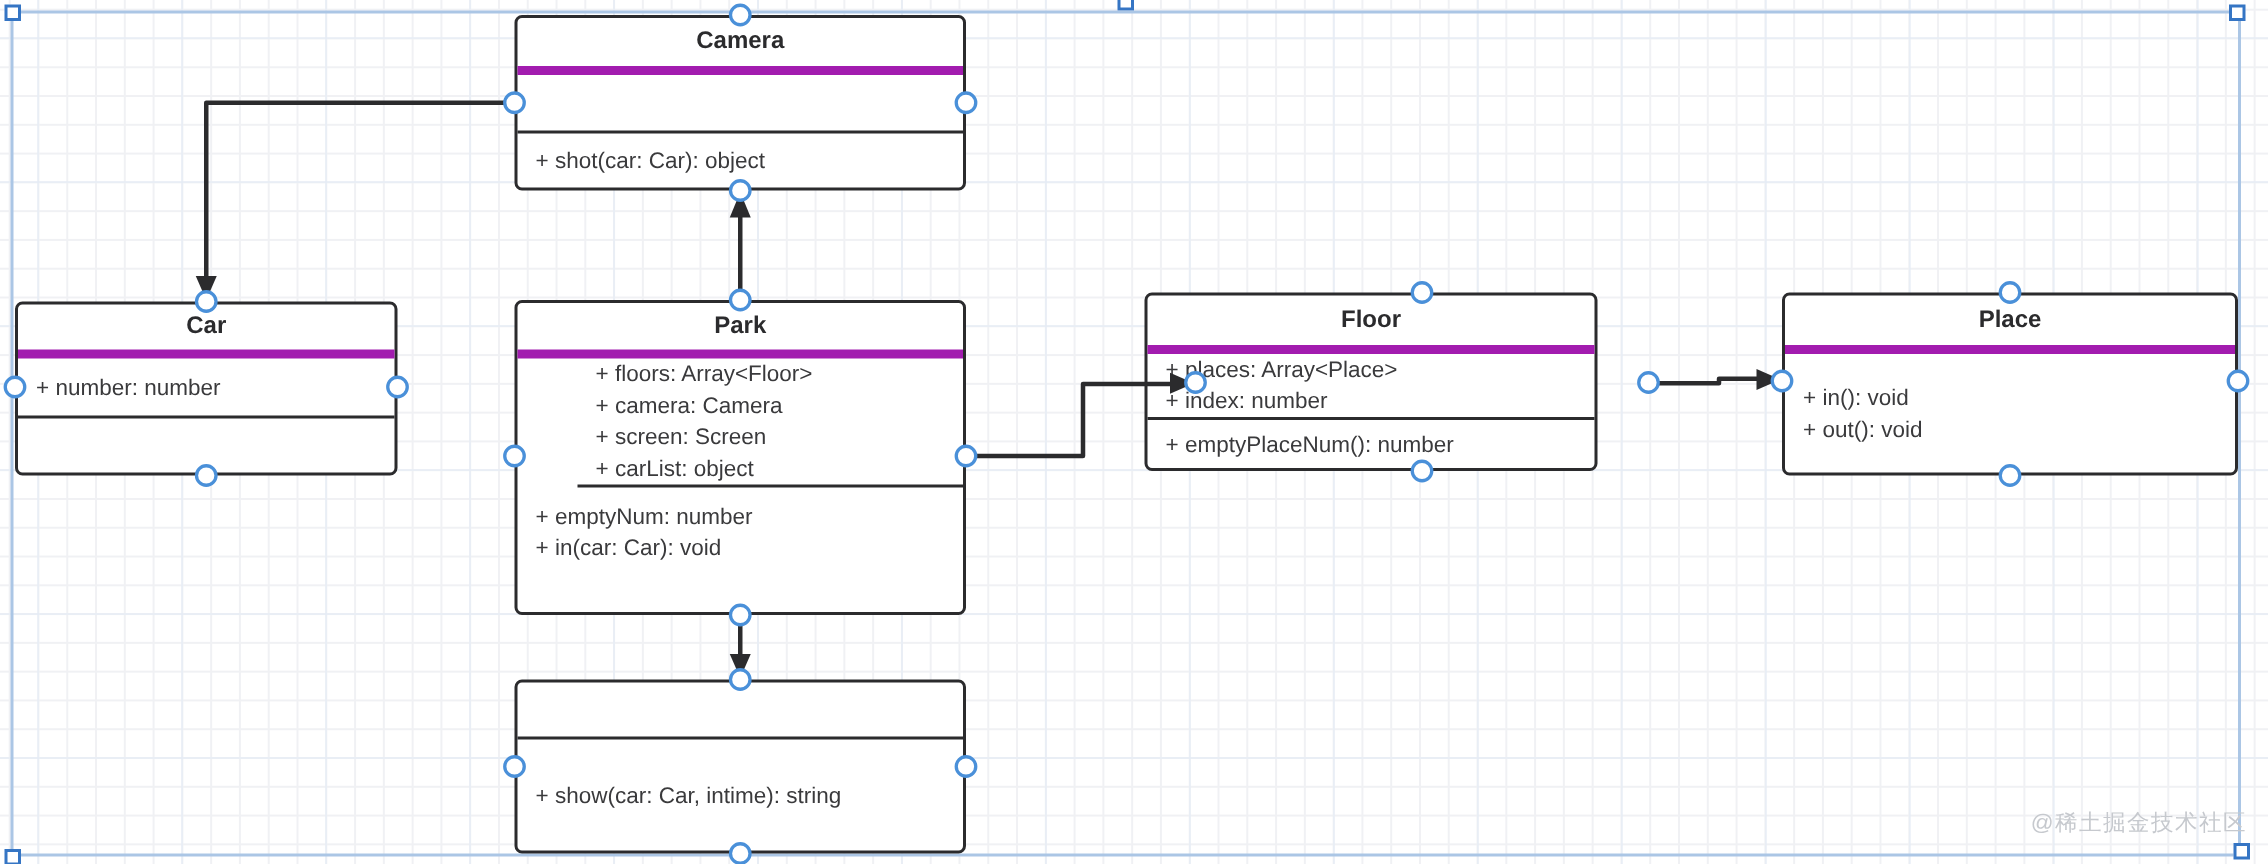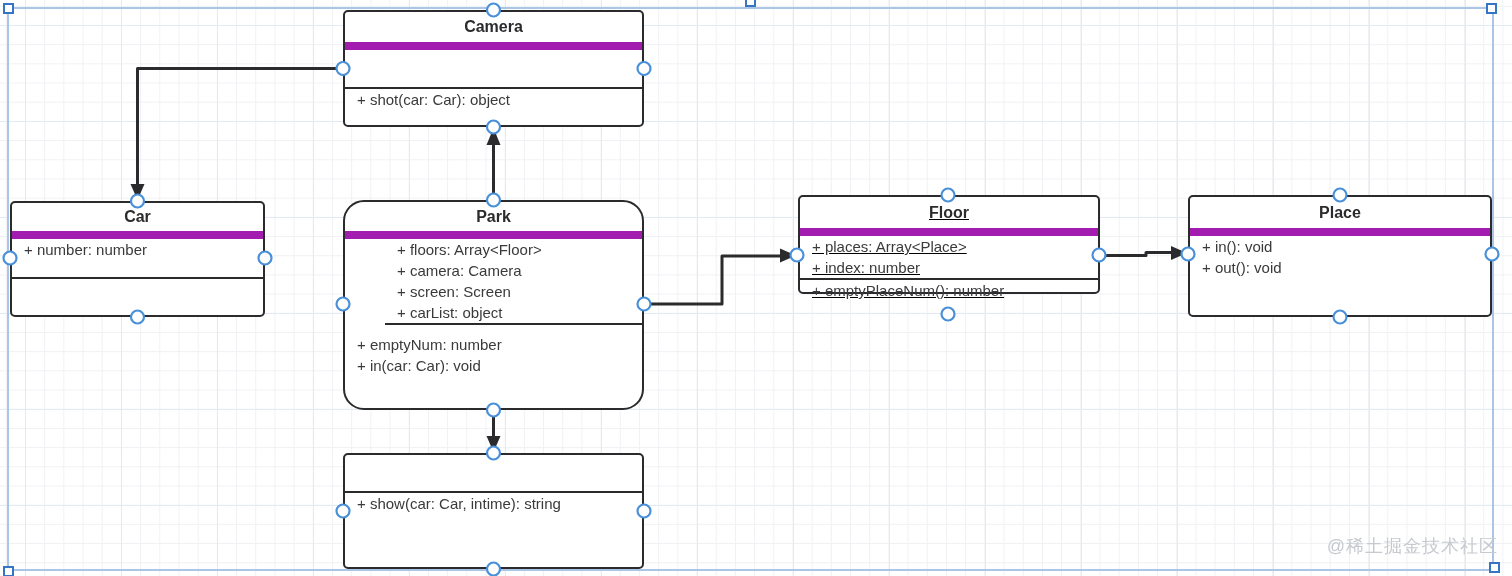--- a/index.html
+++ b/index.html
@@ -24,26 +24,26 @@
     border-radius:5px;
     box-sizing:border-box;
     display:flex;
     flex-direction:column;
     z-index:2;
   }
   .uml-title{
     flex:0 0 auto;
     display:flex;align-items:center;justify-content:center;
     font-size:16px;font-weight:bold;color:#2b2b2d;
-    border-bottom:8px solid #a21caf;
+    border-bottom:6px solid #a21caf;
     box-sizing:border-box;
   }
   .uml-section{
     box-sizing:border-box;
-    display:flex;flex-direction:column;justify-content:flex-start;
+    display:flex;flex-direction:column;justify-content:center;
     padding-left:12px;padding-right:6px;
   }
   .uml-section.with-divider{border-bottom:2px solid #2b2b2d;}
   .uml-member{
     font-size:15px;color:#3a3a3c;line-height:21px;
     white-space:nowrap;overflow:hidden;
   }
   
   .selection-rect{
     position:absolute;left:7px;top:7px;width:1487px;height:564px;
@@ -53,21 +53,21 @@
     pointer-events:none;
   }
   .sel-handle{
     position:absolute;width:11px;height:11px;
     background:#fff;border:2px solid #3575c4;
     box-sizing:border-box;z-index:6;
   }
   #edges{position:absolute;left:0;top:0;z-index:4;pointer-events:none;}
   .watermark{
     position:absolute;right:14px;bottom:18px;
-    font-size:18px;color:#c6c9ce;letter-spacing:1px;
+    font-size:15px;color:#c6c9ce;letter-spacing:1px;
     z-index:7;
   }
 </style>
 </head>
 <body>
 
 <div id="canvas">
 
   <div class="selection-rect"></div>
   <div class="sel-handle" style="left:3px;top:3px;"></div>
@@ -85,35 +85,35 @@
   </div>
 
   <div class="uml-class" style="left:10px;top:201px;width:255px;height:116px;">
     <div class="uml-title" style="height:36px;">Car</div>
     <div class="uml-section with-divider" style="height:40px;">
       <div class="uml-member">+ number: number</div>
     </div>
     <div class="uml-section" style="flex:1;"></div>
   </div>
 
-  <div class="uml-class" style="left:343px;top:200px;width:301px;height:210px;border-radius:21px;">
+  <div class="uml-class" style="left:343px;top:200px;width:301px;height:210px;">
     <div class="uml-title" style="height:37px;">Park</div>
     <div class="uml-section with-divider" style="height:86px;margin-left:40px;">
       <div class="uml-member">+ floors: Array&lt;Floor&gt;</div>
       <div class="uml-member">+ camera: Camera</div>
       <div class="uml-member">+ screen: Screen</div>
       <div class="uml-member">+ carList: object</div>
     </div>
     <div class="uml-section" style="flex:1;justify-content:flex-start;padding-top:9px;">
       <div class="uml-member">+ emptyNum: number</div>
       <div class="uml-member">+ in(car: Car): void</div>
     </div>
   </div>
 
-  <div class="uml-class" style="left:798px;top:195px;width:302px;height:99px;text-decoration:underline;">
+  <div class="uml-class" style="left:763px;top:195px;width:302px;height:119px;">
     <div class="uml-title" style="height:39px;">Floor</div>
     <div class="uml-section with-divider" style="height:44px;">
       <div class="uml-member">+ places: Array&lt;Place&gt;</div>
       <div class="uml-member">+ index: number</div>
     </div>
     <div class="uml-section" style="flex:1;">
       <div class="uml-member">+ emptyPlaceNum(): number</div>
     </div>
   </div>
 

